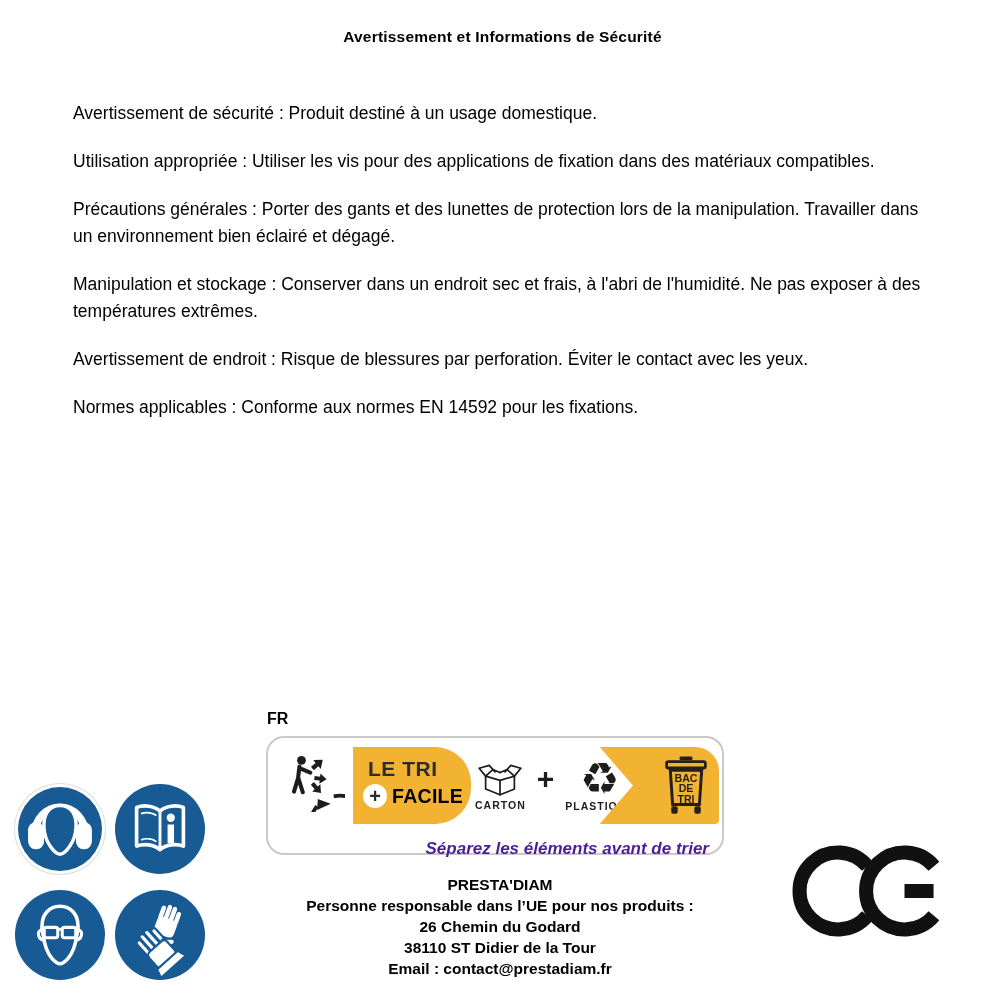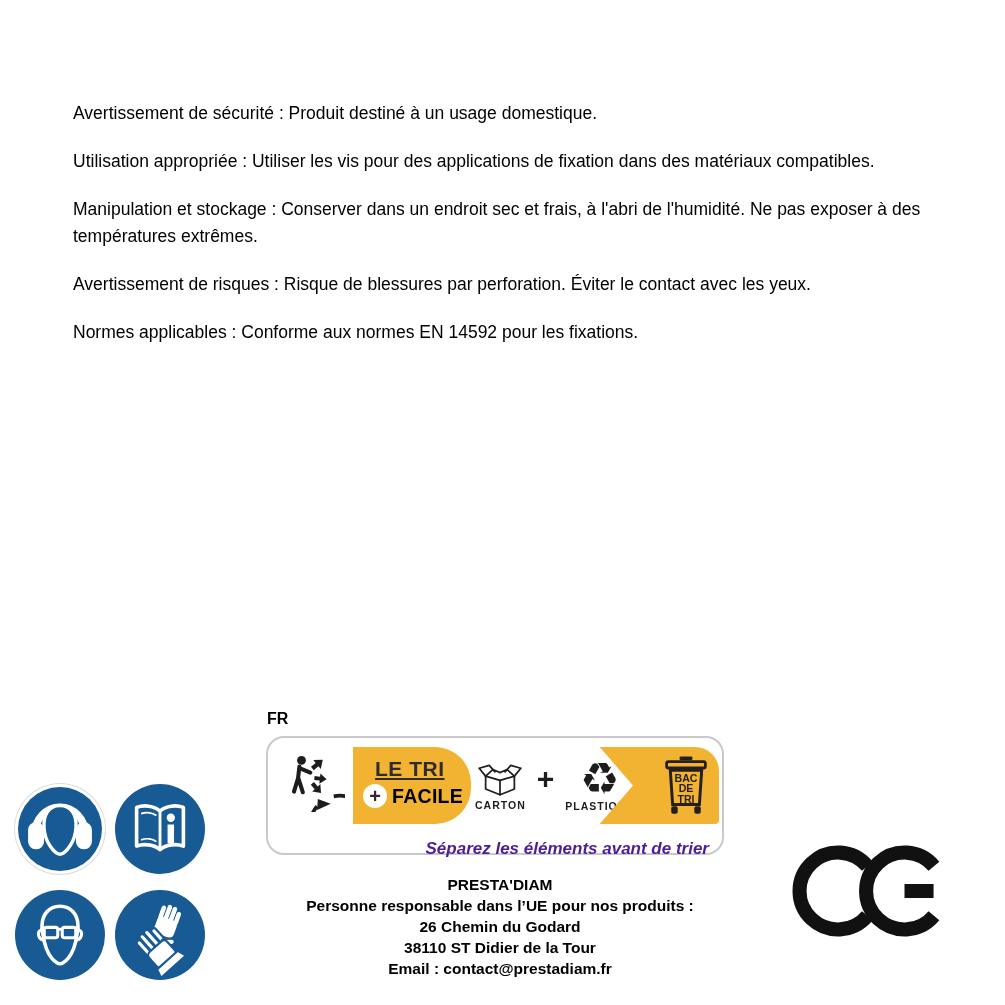--- a/index.html
+++ b/index.html
@@ -27,22 +27,22 @@
            border:2px solid #c9c9c9;border-radius:18px;box-sizing:border-box;}
   .triman{position:absolute;left:9px;top:6px;width:68px;height:68px;}
   .band{position:absolute;left:85px;top:9px;width:366px;height:77px;background:#F2B232;
         border-radius:24px 24px 4px 24px;}
   .band-arrow{position:absolute;left:84px;top:0;width:196px;height:77px;background:#fff;
               clip-path:polygon(0 0,83% 0,100% 50%,83% 100%,0 100%);
               display:flex;align-items:center;justify-content:flex-start;
               padding:0 30px 0 38px;box-sizing:border-box;gap:9px;}
   .pill{position:absolute;left:0;top:0;width:118px;height:77px;background:#F2B232;
         border-radius:0 36px 36px 0;z-index:2;}
-  .pill .l1{position:absolute;left:22px;top:10px;font-size:21px;font-weight:bold;
-            color:#2d2d2d;letter-spacing:.5px;text-decoration:underline;}
+  .pill .l1{position:absolute;left:15px;top:10px;font-size:21px;font-weight:bold;
+            color:#2d2d2d;letter-spacing:.5px;}
   .pill .row2{position:absolute;left:10px;top:37px;display:flex;align-items:center;gap:5px;}
   .plus-circle{width:24px;height:24px;border-radius:50%;background:#fff;display:flex;
                align-items:center;justify-content:center;font-size:20px;font-weight:bold;color:#2d2d2d;}
   .pill .l2{font-size:19.5px;font-weight:bold;color:#000000;letter-spacing:.3px;}
   .mat{display:flex;flex-direction:column;align-items:center;}
   .mat .lbl{font-size:10.5px;font-weight:bold;letter-spacing:1px;color:#1d1d1b;margin-top:1px;}
   .big-plus{font-size:30px;font-weight:bold;color:#1d1d1b;margin:0 2px 14px 2px;}
   .recycle-glyph{font-size:44px;line-height:40px;color:#1d1d1b;font-family:"DejaVu Sans",sans-serif;}
   .bin{position:absolute;right:9px;top:8px;width:48px;height:62px;z-index:2;}
   .tagline{position:absolute;right:13px;top:101px;font-size:17px;font-style:italic;
@@ -51,26 +51,28 @@
   .resp-block{position:absolute;left:250px;top:874px;width:500px;text-align:center;
               font-size:15.5px;font-weight:bold;line-height:21px;}
 
   .ce{position:absolute;left:792px;top:841px;width:150px;height:100px;}
 </style>
 </head>
 <body>
 
 <div id="page">
 
+  <div class="doc-title">Avertissement et Informations de Sécurité</div>
 
   <div class="body-text">
     <p>Avertissement de sécurité : Produit destiné à un usage domestique.</p>
     <p>Utilisation appropriée : Utiliser les vis pour des applications de fixation dans des matériaux compatibles.</p>
+    <p>Précautions générales : Porter des gants et des lunettes de protection lors de la manipulation. Travailler dans un environnement bien éclairé et dégagé.</p>
     <p>Manipulation et stockage : Conserver dans un endroit sec et frais, à l'abri de l'humidité. Ne pas exposer à des températures extrêmes.</p>
-    <p>Avertissement de risques : Risque de blessures par perforation. Éviter le contact avec les yeux.</p>
+    <p>Avertissement de endroit : Risque de blessures par perforation. Éviter le contact avec les yeux.</p>
     <p>Normes applicables : Conforme aux normes EN 14592 pour les fixations.</p>
   </div>
 
   <div class="pictos">
     <div class="picto-cell">
       <div class="ringwrap">
         <svg viewBox="0 0 100 100">
           <circle cx="50" cy="50" r="50" fill="#175A94"></circle>
           <path d="M20 56 A30 32 0 0 1 80 56" stroke="#fff" stroke-width="9" fill="none"></path>
           <path d="M50 22 C 36 22 30 34 31 48 C 31.5 58 34 64 38 70 C 42 76 46 80 50 80 C 54 80 58 76 62 70 C 66 64 68.5 58 69 48 C 70 34 64 22 50 22 Z" fill="#175A94" stroke="#fff" stroke-width="4"></path>

